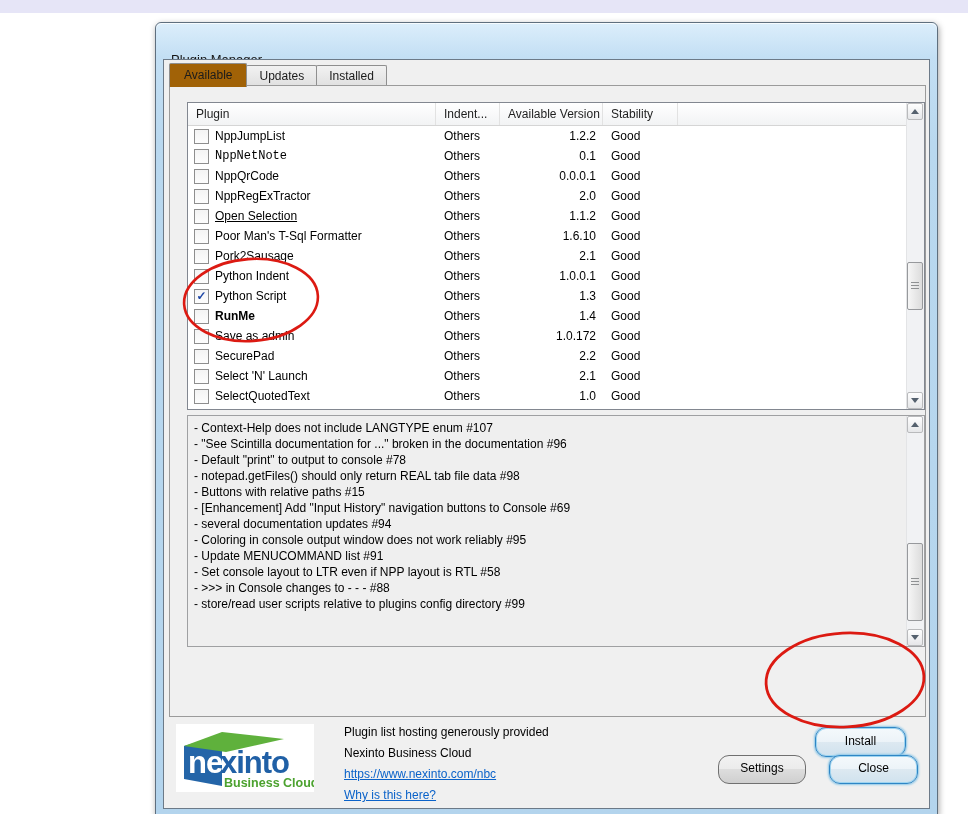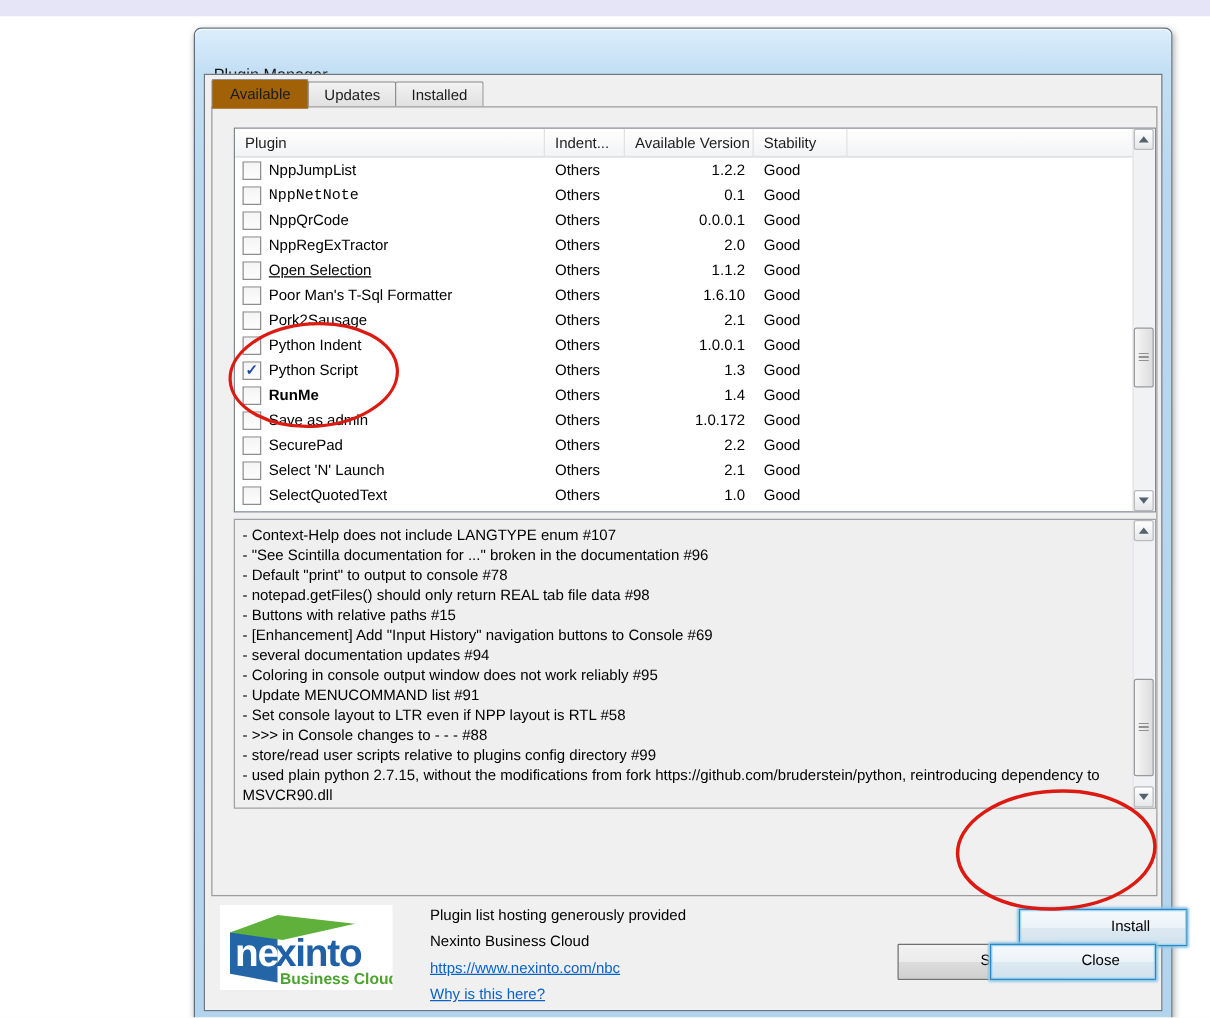--- a/index.html
+++ b/index.html
@@ -47,28 +47,28 @@
     border:1px solid #97999c;border-radius:2px;box-sizing:border-box;}
   .grip{position:absolute;left:3px;right:3px;top:50%;height:8px;margin-top:-4px;
     background:repeating-linear-gradient(to bottom,#8f9193 0 1px,transparent 1px 3px);}
 
   
   .desc{position:absolute;left:17px;top:329px;width:736px;height:230px;background:#efefef;border:1px solid #9fa0a2;overflow:hidden;}
   .desc-text{position:absolute;left:6px;top:4px;right:24px;font-size:12px;color:#000;line-height:16px;}
   .dline{white-space:normal;}
 
   
-  .btn{position:absolute;font-size:12px;color:#000;text-align:center;border:1px solid #707070;border-radius:1px;
-    background:linear-gradient(to bottom,#f2f2f2 0%,#ebebeb 50%,#dddddd 50%,#cfcfcf 100%);cursor:default;padding-left:44px;}
+  .btn{position:absolute;font-size:12px;color:#000;text-align:center;border:1px solid #707070;border-radius:11px;
+    background:linear-gradient(to bottom,#f2f2f2 0%,#ebebeb 50%,#dddddd 50%,#cfcfcf 100%);cursor:default;}
   .btn span{display:block;}
   .btn.focus{border:1px solid #2f86c5;box-shadow:inset 0 0 0 1px #9ed4f0,0 0 2px 1px #8ec8e8;
     background:linear-gradient(to bottom,#f4f9fc 0%,#ecf3f8 50%,#dde9f1 50%,#d0e2ee 100%);}
   .btn-install{left:645px;top:641px;width:89px;height:28px;line-height:26px;}
   .btn-settings{left:554px;top:695px;width:86px;height:27px;line-height:25px;}
-  .btn-close{left:628px;top:695px;width:87px;height:27px;line-height:25px;}
+  .btn-close{left:665px;top:695px;width:87px;height:27px;line-height:25px;}
 
   
   .logo-box{position:absolute;left:12px;top:664px;width:138px;height:68px;background:#ffffff;}
   .foot-text{position:absolute;left:180px;top:665px;font-size:12px;color:#000;}
   .foot-line{margin-bottom:7px;}
   .link{color:#0a62c9;text-decoration:underline;}
 
   
   .overlay{position:absolute;left:0;top:0;width:968px;height:814px;pointer-events:none;}
 </style>
@@ -247,21 +247,20 @@
               <div class="dline">- Default "print" to output to console #78</div>
               <div class="dline">- notepad.getFiles() should only return REAL tab file data #98</div>
               <div class="dline">- Buttons with relative paths #15</div>
               <div class="dline">- [Enhancement] Add "Input History" navigation buttons to Console #69</div>
               <div class="dline">- several documentation updates #94</div>
               <div class="dline">- Coloring in console output window does not work reliably #95</div>
               <div class="dline">- Update MENUCOMMAND list #91</div>
               <div class="dline">- Set console layout to LTR even if NPP layout is RTL #58</div>
               <div class="dline">- &gt;&gt;&gt; in Console changes to - - - #88</div>
               <div class="dline">- store/read user scripts relative to plugins config directory #99</div>
-              <div class="dline">- used plain python 2.7.15, without the modifications from fork https://github.com/bruderstein/python, reintroducing dependency to MSVCR90.dll</div>
             </div>
           <div class="vscroll">
             <div class="sbtn up">
                 <span class="tri-up"></span>
               </div>
             <div class="sthumb" style="top:127px;height:78px;">
                 <span class="grip"></span>
               </div>
             <div class="sbtn down">
                 <span class="tri-down"></span>

